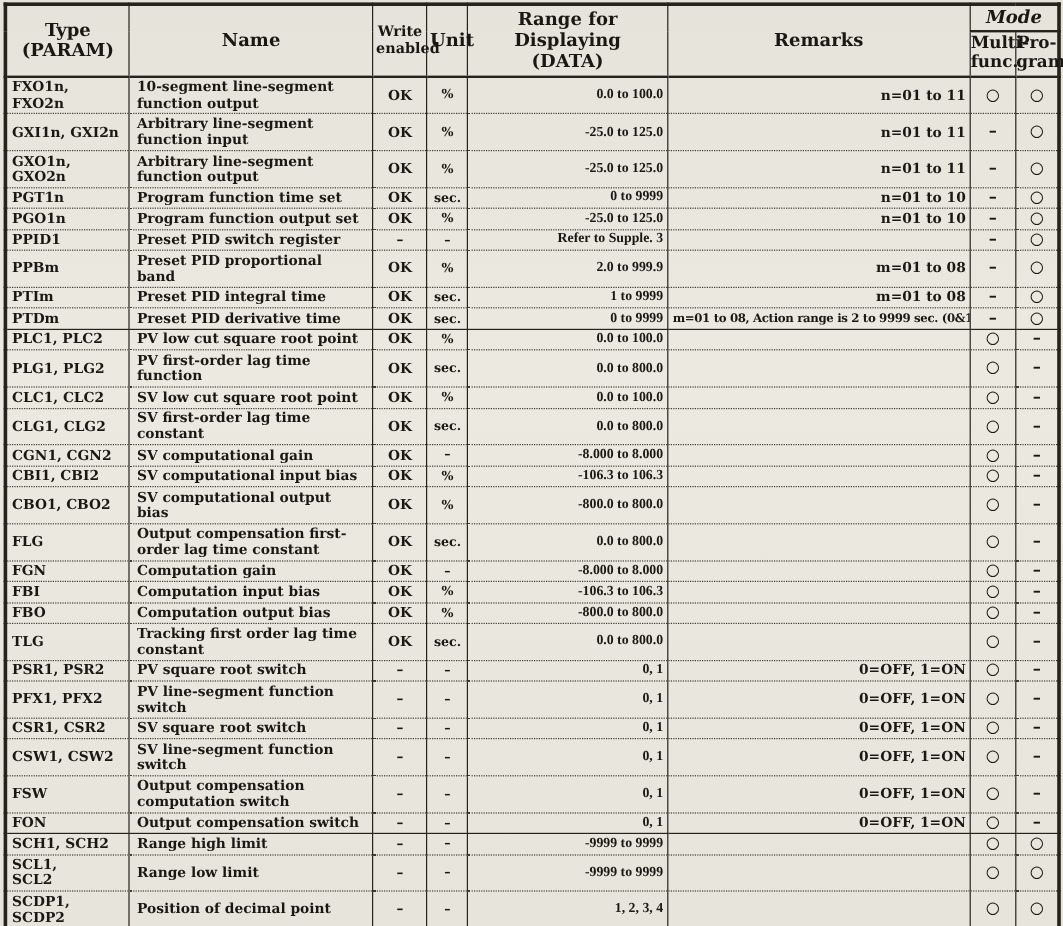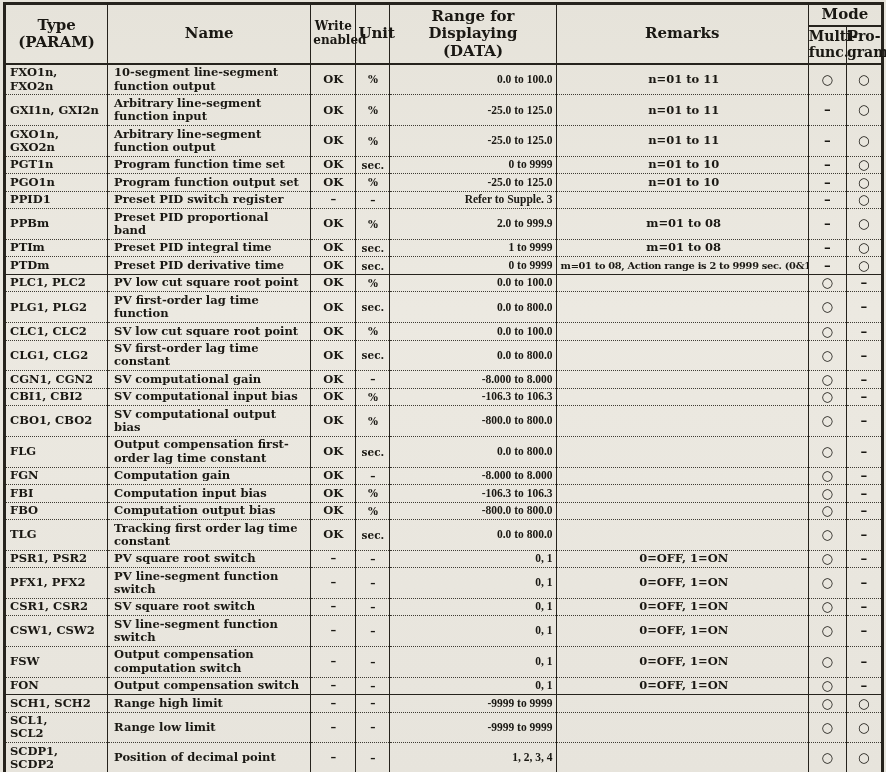--- a/index.html
+++ b/index.html
@@ -39,21 +39,21 @@
     white-space:pre-line;
     padding:3px 2px;
     height:auto;
   }
   thead tr.sub th{
     font-size:14px;
     padding:1px 0 2px 0;
     border-top:1.6px solid #26231d;
   }
   th.h-write{font-size:12px;}
-  th.h-mode{padding:1px 0;}
+  th.h-mode{padding:1px 0;font-style:italic;}
 
   tbody td{
     border-left:1.6px solid #26231d;
     border-right:1.6px solid #26231d;
     border-bottom:1px dotted #3e3b33;
     font-weight:bold;
     font-size:11.5px;
     line-height:1.16;
     padding:1.5px 3px;
     vertical-align:middle;
@@ -61,21 +61,21 @@
     overflow:hidden;
   }
   tbody tr:last-child td{border-bottom:none;}
   tbody tr.sb td{border-bottom:1.8px solid #26231d;}
 
   td.c-param{text-align:left;padding-left:4px;margin-left:19px;}
   td.c-name{text-align:left;padding-left:6px;}
   td.c-write{text-align:center;}
   td.c-unit{text-align:center;font-size:10.5px;}
   td.c-range{text-align:right;font-family:Liberation Serif, serif;}
-  td.c-remarks{text-align:center;padding-left:6px;}
+  td.c-remarks{text-align:right;padding-left:6px;}
   td.c-remarks.long{font-size:9.8px;letter-spacing:-0.3px;white-space:nowrap;padding-left:4px;}
   td.c-multi,td.c-program{text-align:center;font-size:13.5px;line-height:1;}
 </style>
 </head>
 <body>
 
 <div class="sheet">
   <table class="param-table">
     <colgroup>
       <col class="c1">

